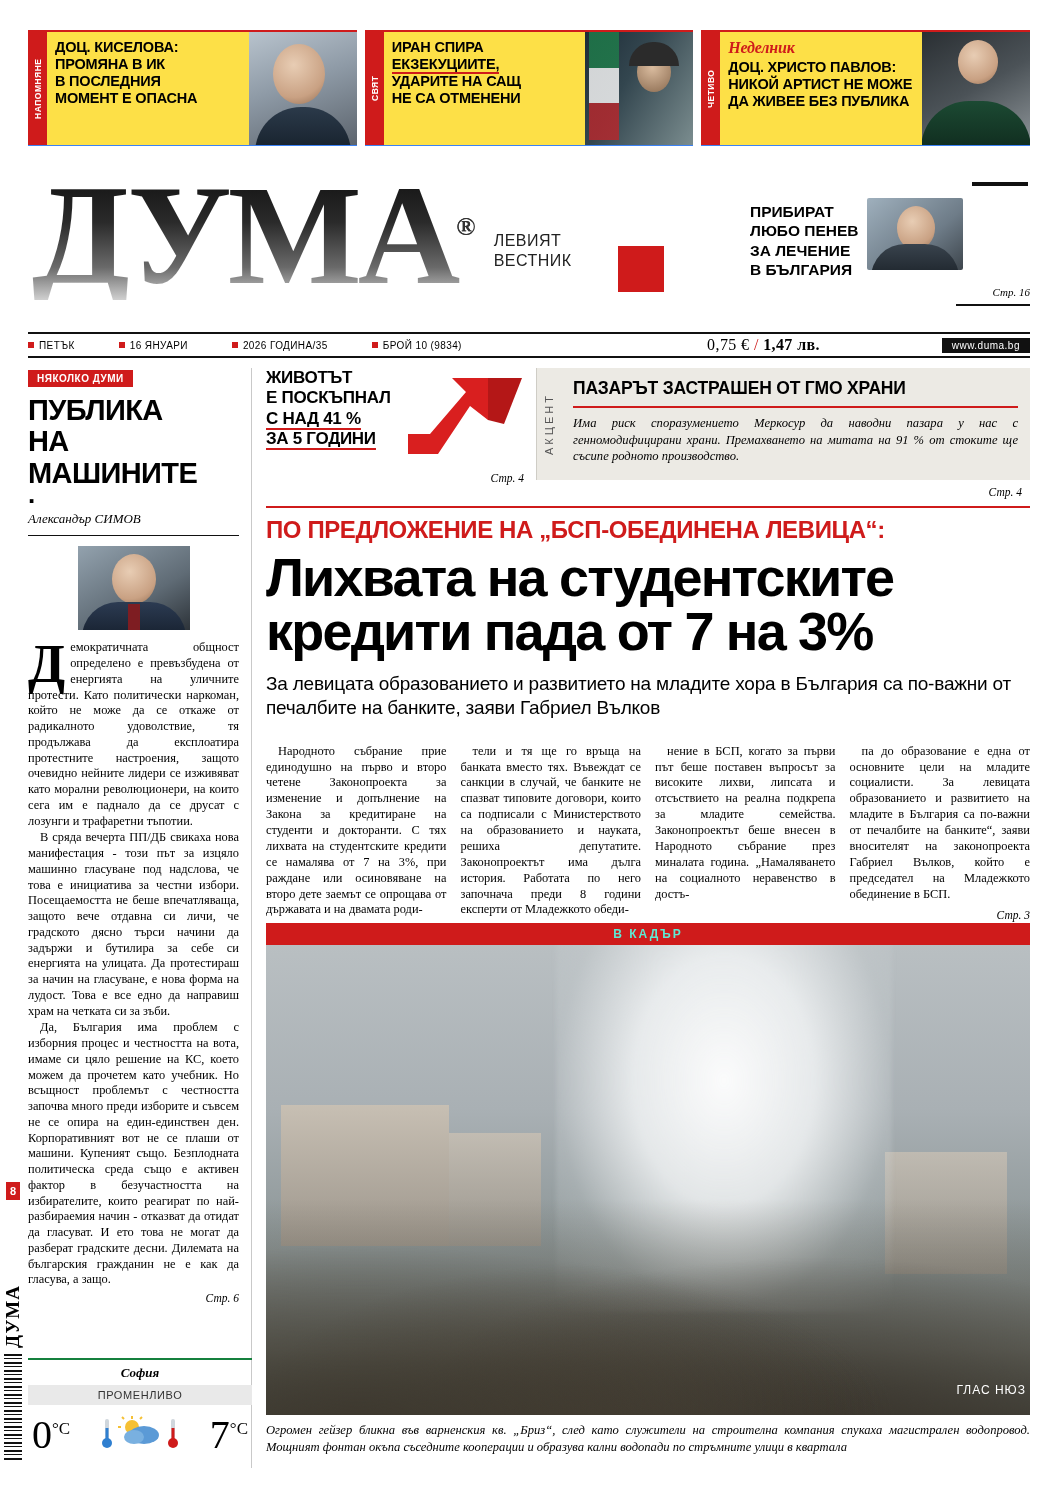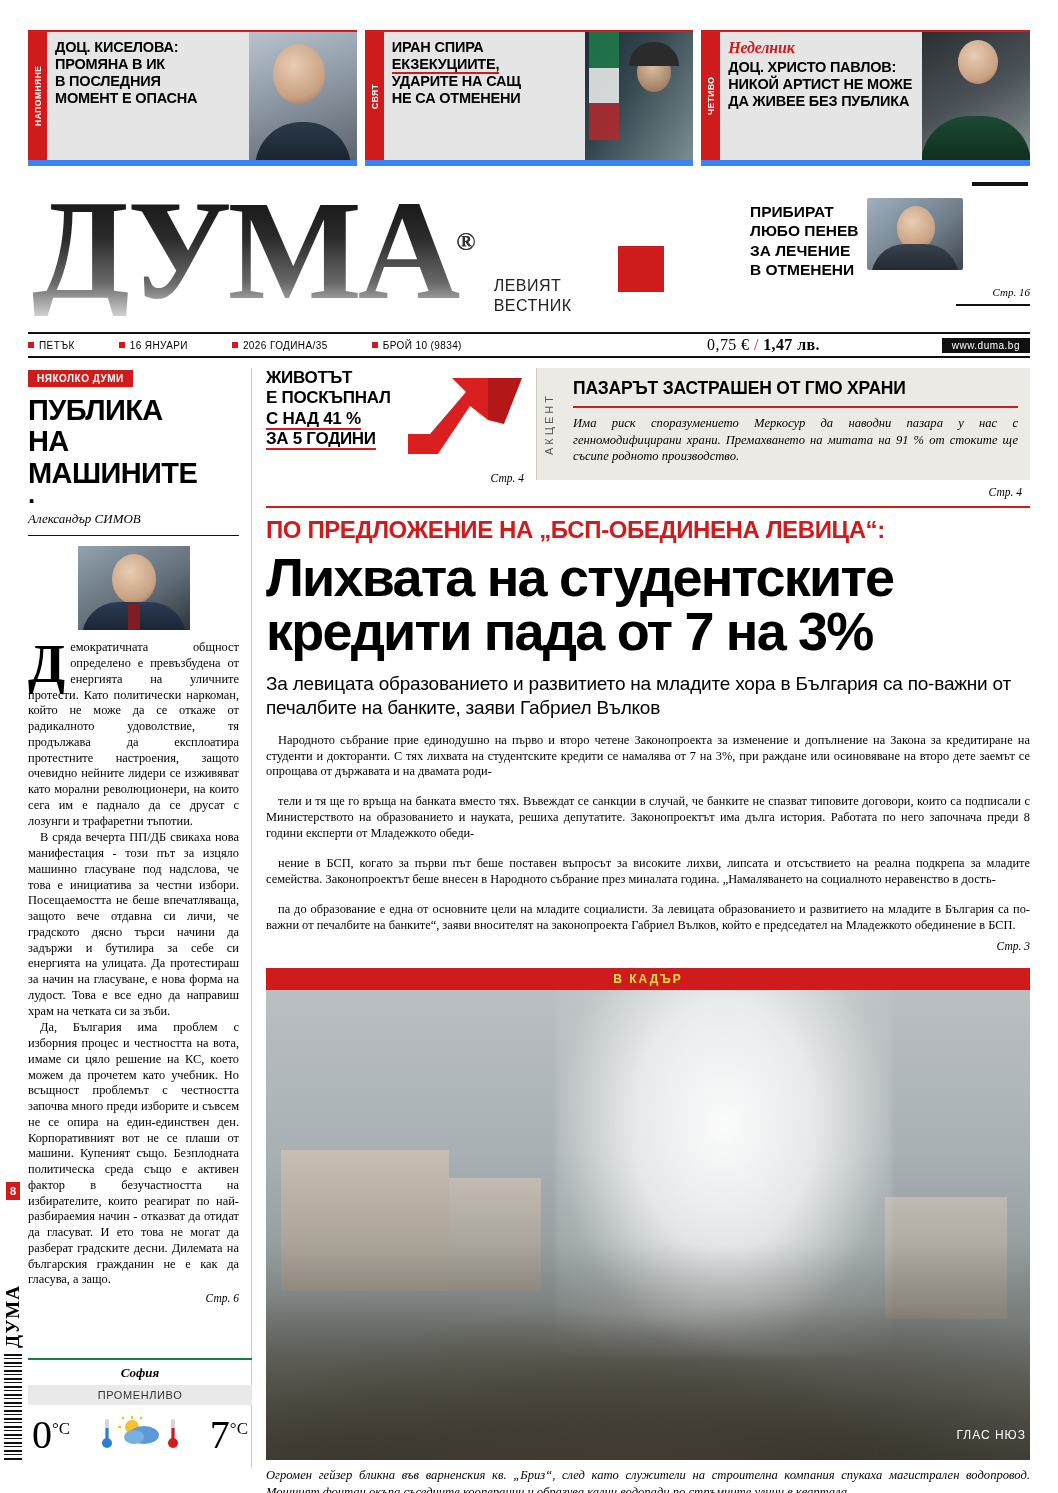--- a/index.html
+++ b/index.html
@@ -17,24 +17,24 @@
   .promo-strip {
     display: flex;
     gap: 8px;
     padding-top: 30px;
     height: 148px;
   }
   .promo {
     flex: 1;
     display: flex;
     border-top: 2px solid #cf1b1b;
-    border-bottom: 6px solid #3b82f6;
+    border-bottom: 1px solid #3b82f6;
     position: relative;
-    background: #e5e5e5;
-    height: 136px;
+    background: #fde047;
+    height: 116px;
     overflow: hidden;
   }
   .promo-tag {
     background: #cf1b1b;
     color: #fff;
     writing-mode: vertical-rl;
     transform: rotate(180deg);
     font-family: "Liberation Sans", sans-serif;
     font-size: 8.5px;
     font-weight: bold;
@@ -86,21 +86,21 @@
     position: absolute; left: 50%; bottom: -8px; width: 96px; height: 46px;
     transform: translateX(-50%); border-radius: 48px 48px 0 0;
   }
 
   
   .masthead {
     position: relative;
     height: 168px;
     padding-top: 6px;
     display: flex;
-    align-items: flex-end;
+    align-items: center;
   }
   .logo {
     font-family: "Liberation Serif", serif;
     font-weight: bold;
     font-size: 142px;
     line-height: 0.92;
     letter-spacing: -4px;
     background: linear-gradient(180deg,#111 0%,#2a2a2a 40%,#6a6a6a 75%,#d0d0d0 100%);
     -webkit-background-clip: text;
     background-clip: text;
@@ -273,32 +273,32 @@
   }
   .lead-head {
     font-family: "Liberation Sans", sans-serif; font-weight: bold;
     font-size: 54px; line-height: 1.0; letter-spacing: -1.8px; margin-top: 6px;
   }
   .lead-sub {
     font-family: Liberation Sans, sans-serif; font-size: 19px; line-height: 1.28;
     margin-top: 14px; letter-spacing: -0.2px;
   }
   .lead-cols {
-    display: flex; gap: 14px; margin-top: 12px;
-    font-size: 12.4px; line-height: 1.28; text-align: justify; flex-direction: column;
+    display: flex; gap: 14px; margin-top: 23px;
+    font-size: 12.4px; line-height: 1.28; text-align: justify;
   }
   .lead-cols .c { flex: 1; }
   .lead-cols p { text-indent: 12px; }
   .lead-cols .page-ref { margin-top: 6px; }
 
   
   .frame-bar {
-    background: #cf1b1b; color: #fde047; text-align: center;
+    background: #cf1b1b; color: #5eead4; text-align: center;
     font-family: "Liberation Sans", sans-serif; font-weight: bold; font-size: 12px;
-    letter-spacing: 2px; padding: 4px 0; margin-top: 14px;
+    letter-spacing: 2px; padding: 4px 0; 
   }
   .big-photo {
     height: 470px; position: relative; overflow: hidden;
     background: linear-gradient(180deg,#b9bfc2 0%,#a9b0b4 35%,#8e9798 62%,#6d7370 100%);
   }
   .geyser {
     position: absolute; left: 38%; top: -4%; width: 44%; height: 82%;
     background: radial-gradient(ellipse at 50% 40%, rgba(255,255,255,.95) 0%, rgba(245,247,248,.8) 38%, rgba(210,216,218,.25) 70%, rgba(200,206,208,0) 100%);
     filter: blur(2px);
   }
@@ -384,21 +384,21 @@
       <div>ЛЕВИЯТ</div>
       <div>ВЕСТНИК</div>
     </div>
 
     <div class="penev-box">
       <div class="penev-rule"></div>
       <div class="penev-text">
         <div>ПРИБИРАТ</div>
         <div>ЛЮБО ПЕНЕВ</div>
         <div>ЗА ЛЕЧЕНИЕ</div>
-        <div>В ОТМЕНЕНИ</div>
+        <div>В БЪЛГАРИЯ</div>
       </div>
       <div class="penev-photo ph-penev">
         <div class="face" style="left:30px;top:8px;width:38px;height:44px;"></div>
         <div class="shoulders" style="background:linear-gradient(180deg,#39434d,#1c232a);width:88px;height:34px;"></div>
       </div>
       <div class="penev-underline"></div>
       <div class="penev-page">Стр. 16</div>
     </div>
   </div>
 

